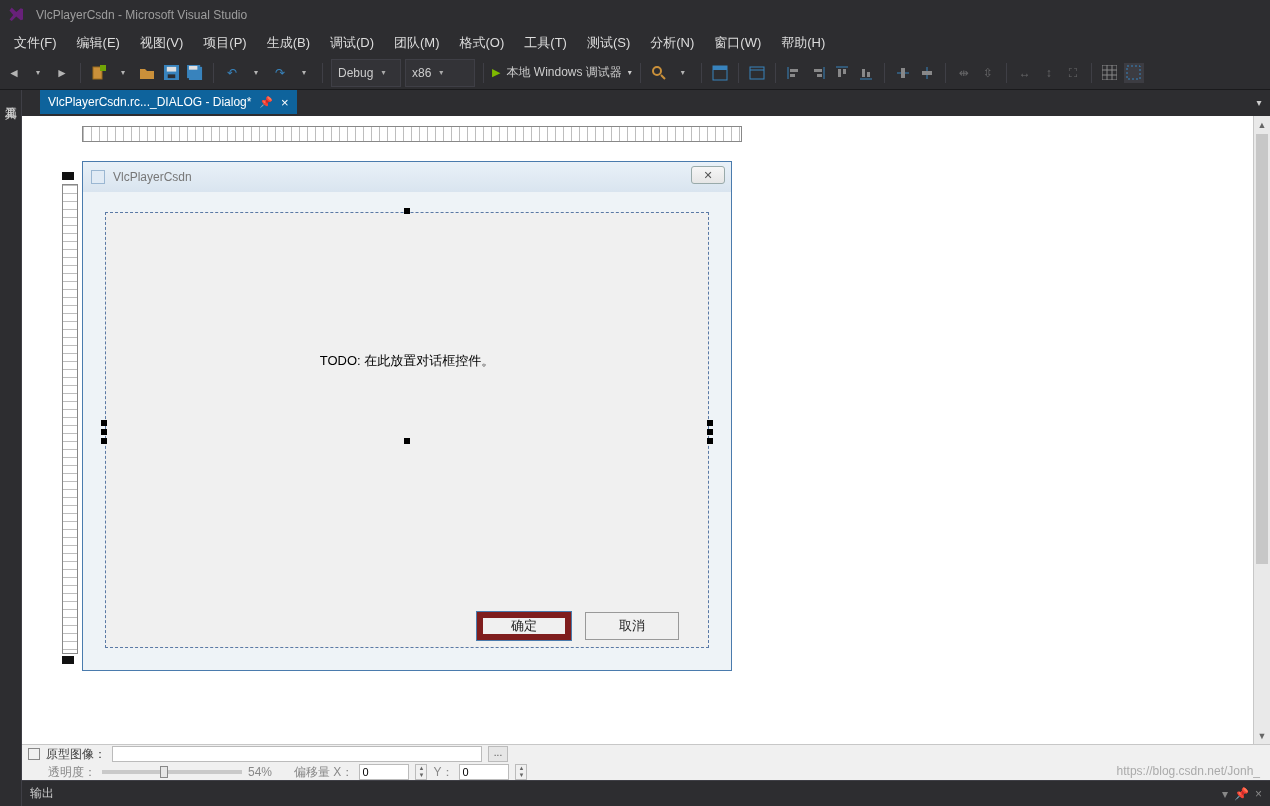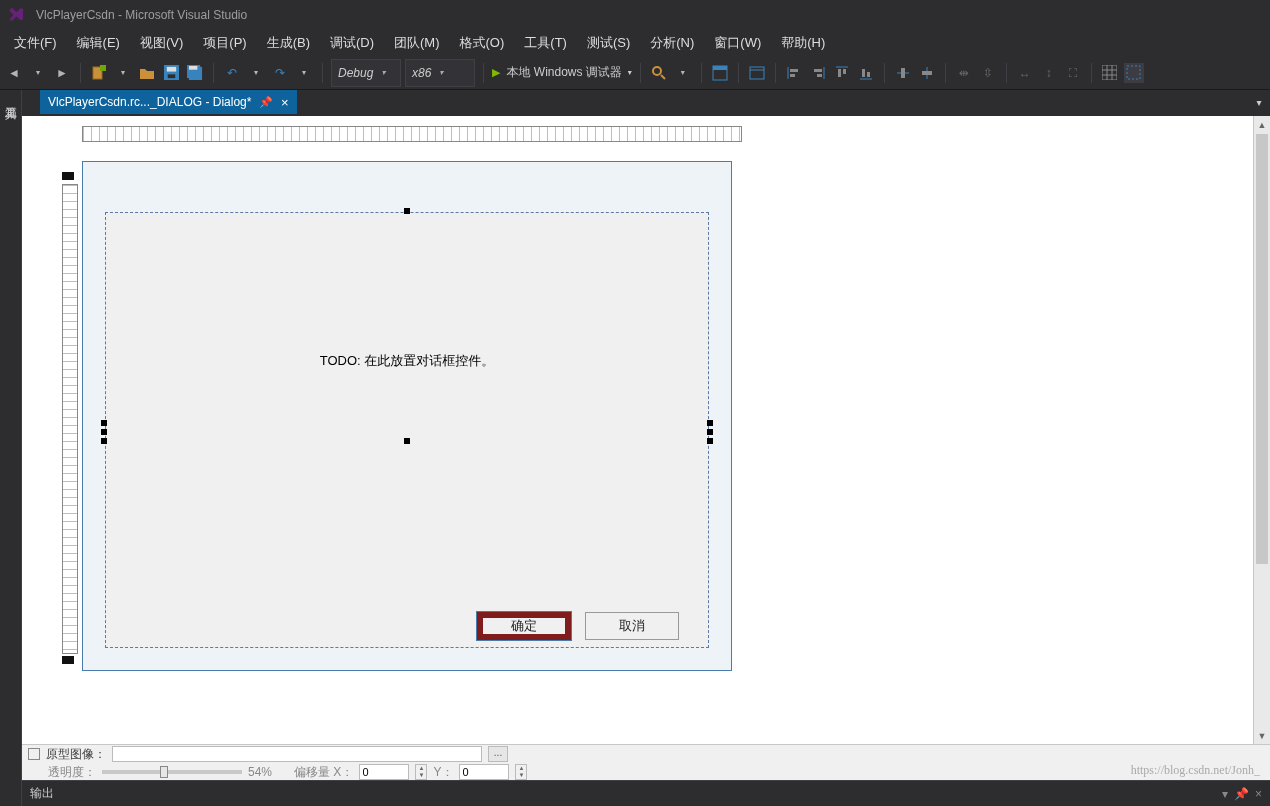--- a/index.html
+++ b/index.html
@@ -11,21 +11,21 @@
   .titlebar-text { color:#9e9e9e; font-size:12px; }
 
   
   .menubar { height:26px; background:#2d2d30; display:flex; align-items:center; padding:0 4px; }
   .menubar span { color:#ddd; padding:4px 10px; cursor:default; font-size:13px; }
 
   
   .toolbar { height:34px; background:#2d2d30; border-bottom:1px solid #1a1a1c; display:flex; align-items:center; padding:0 4px; gap:4px; }
   .tb-btn { width:20px; height:20px; display:flex; align-items:center; justify-content:center; color:#ccc; opacity:.85; }
   .tb-sep { width:1px; height:20px; background:#3f3f46; margin:0 4px; }
-  .tb-combo { height:23px; background:#333337; border:1px solid #3f3f46; color:#ccc; display:flex; align-items:center; padding:13px 6px; gap:8px; font-size:12px; min-width:70px;font-style:italic; }
+  .tb-combo { height:23px; background:#333337; border:1px solid #3f3f46; color:#ccc; display:flex; align-items:center; padding:13px 6px; gap:8px; font-size:12px; min-width:70px; }
   .tb-combo .arrow { font-size:8px; color:#aaa; }
   .tb-play { color:#7fba00; font-size:11px; }
   .tb-debugger { color:#ccc; display:flex; align-items:center; gap:6px; white-space:nowrap; }
   .tb-icon-orange { color:#e6a23c; }
 
   
   .tabwell { height:26px; background:#2d2d30; display:flex; align-items:flex-start; }
   .doc-tab { height:24px; background:#0e639c; color:#fff; display:flex; align-items:center; padding:0 8px; gap:8px; font-size:12px; }
   .doc-tab .pin { font-size:11px; }
   .doc-tab .close { font-size:13px; }
@@ -74,21 +74,21 @@
   .slider-thumb { position:absolute; left:58px; top:-4px; width:8px; height:12px; background:#e6e6e6; border:1px solid #888; }
   .spin { width:12px; height:16px; border:1px solid #bbb; display:flex; flex-direction:column; }
   .spin div { flex:1; font-size:6px; text-align:center; line-height:6px; color:#666; }
   .morebtn { width:20px; height:16px; border:1px solid #bbb; background:#e6e6e6; text-align:center; font-size:10px; color:#555; }
 
   
   .outpane { position:absolute; left:22px; right:0; bottom:0; height:26px; background:#2d2d30; border-top:1px solid #3f3f46; display:flex; align-items:center; padding:0 8px; color:#ccc; font-size:12px; }
   .outpane .ctrls { margin-left:auto; display:flex; gap:6px; color:#888; }
 
   
-  .watermark { position:absolute; right:10px; bottom:28px; color:#aaa; font-size:12px;font-family:Liberation Serif, serif; }
+  .watermark { position:absolute; right:10px; bottom:28px; color:#aaa; font-size:12px; }
 
   
   svg { display:block; }
 
   
   .tabwell-right { margin-left:auto; width:22px; height:24px; display:flex; align-items:center; justify-content:center; color:#ccc; font-size:10px; }
 </style>
 </head>
 <body>
 
@@ -266,20 +266,25 @@
 </div>
 
 <div class="workspace">
   <div class="workspace-inner">
     <div class="h-ruler"></div>
     <div class="v-ruler"></div>
     <div class="ruler-end v-ruler-end-top"></div>
     <div class="ruler-end v-ruler-end-bot"></div>
 
     <div class="dlg-frame">
+      <div class="dlg-title">
+        <span class="icon"></span>
+        <span>VlcPlayerCsdn</span>
+        <div class="dlg-close">✕</div>
+      </div>
 
       <div class="dlg-body"></div>
 
       <div class="side-markers-l">
         <div class="hdl"></div>
           <div class="hdl"></div>
           <div class="hdl"></div>
       </div>
       <div class="side-markers-r">
         <div class="hdl"></div>

